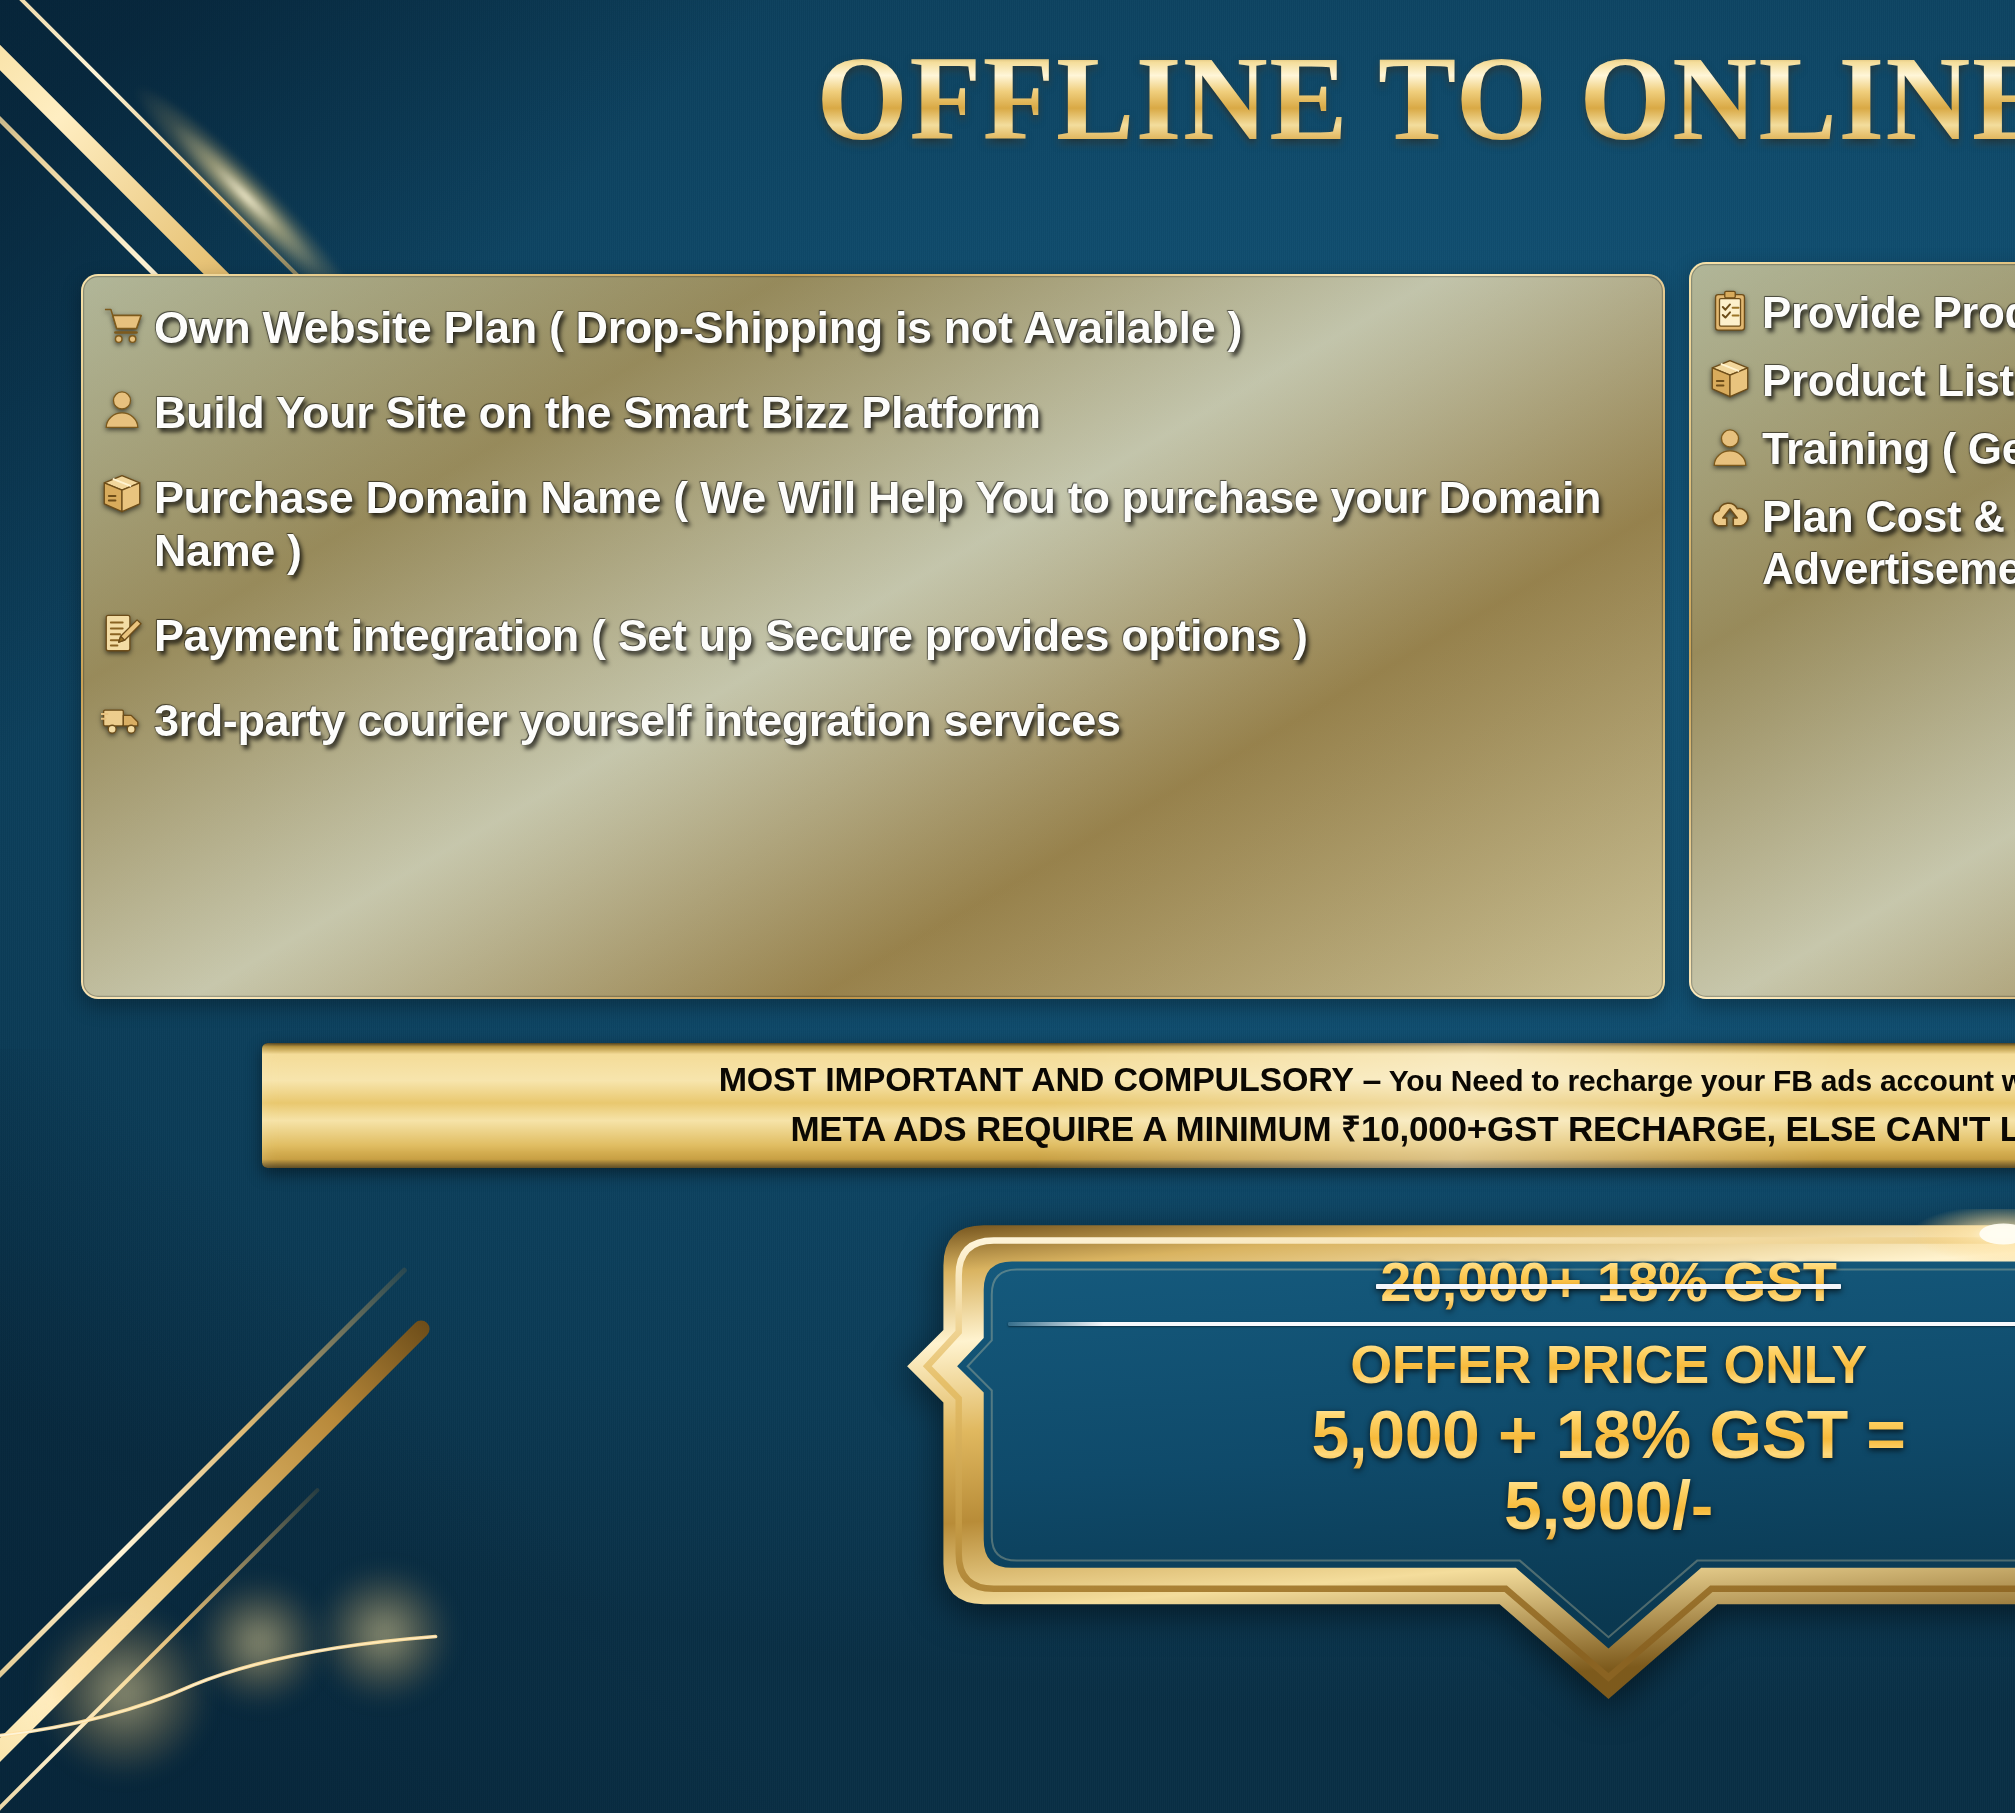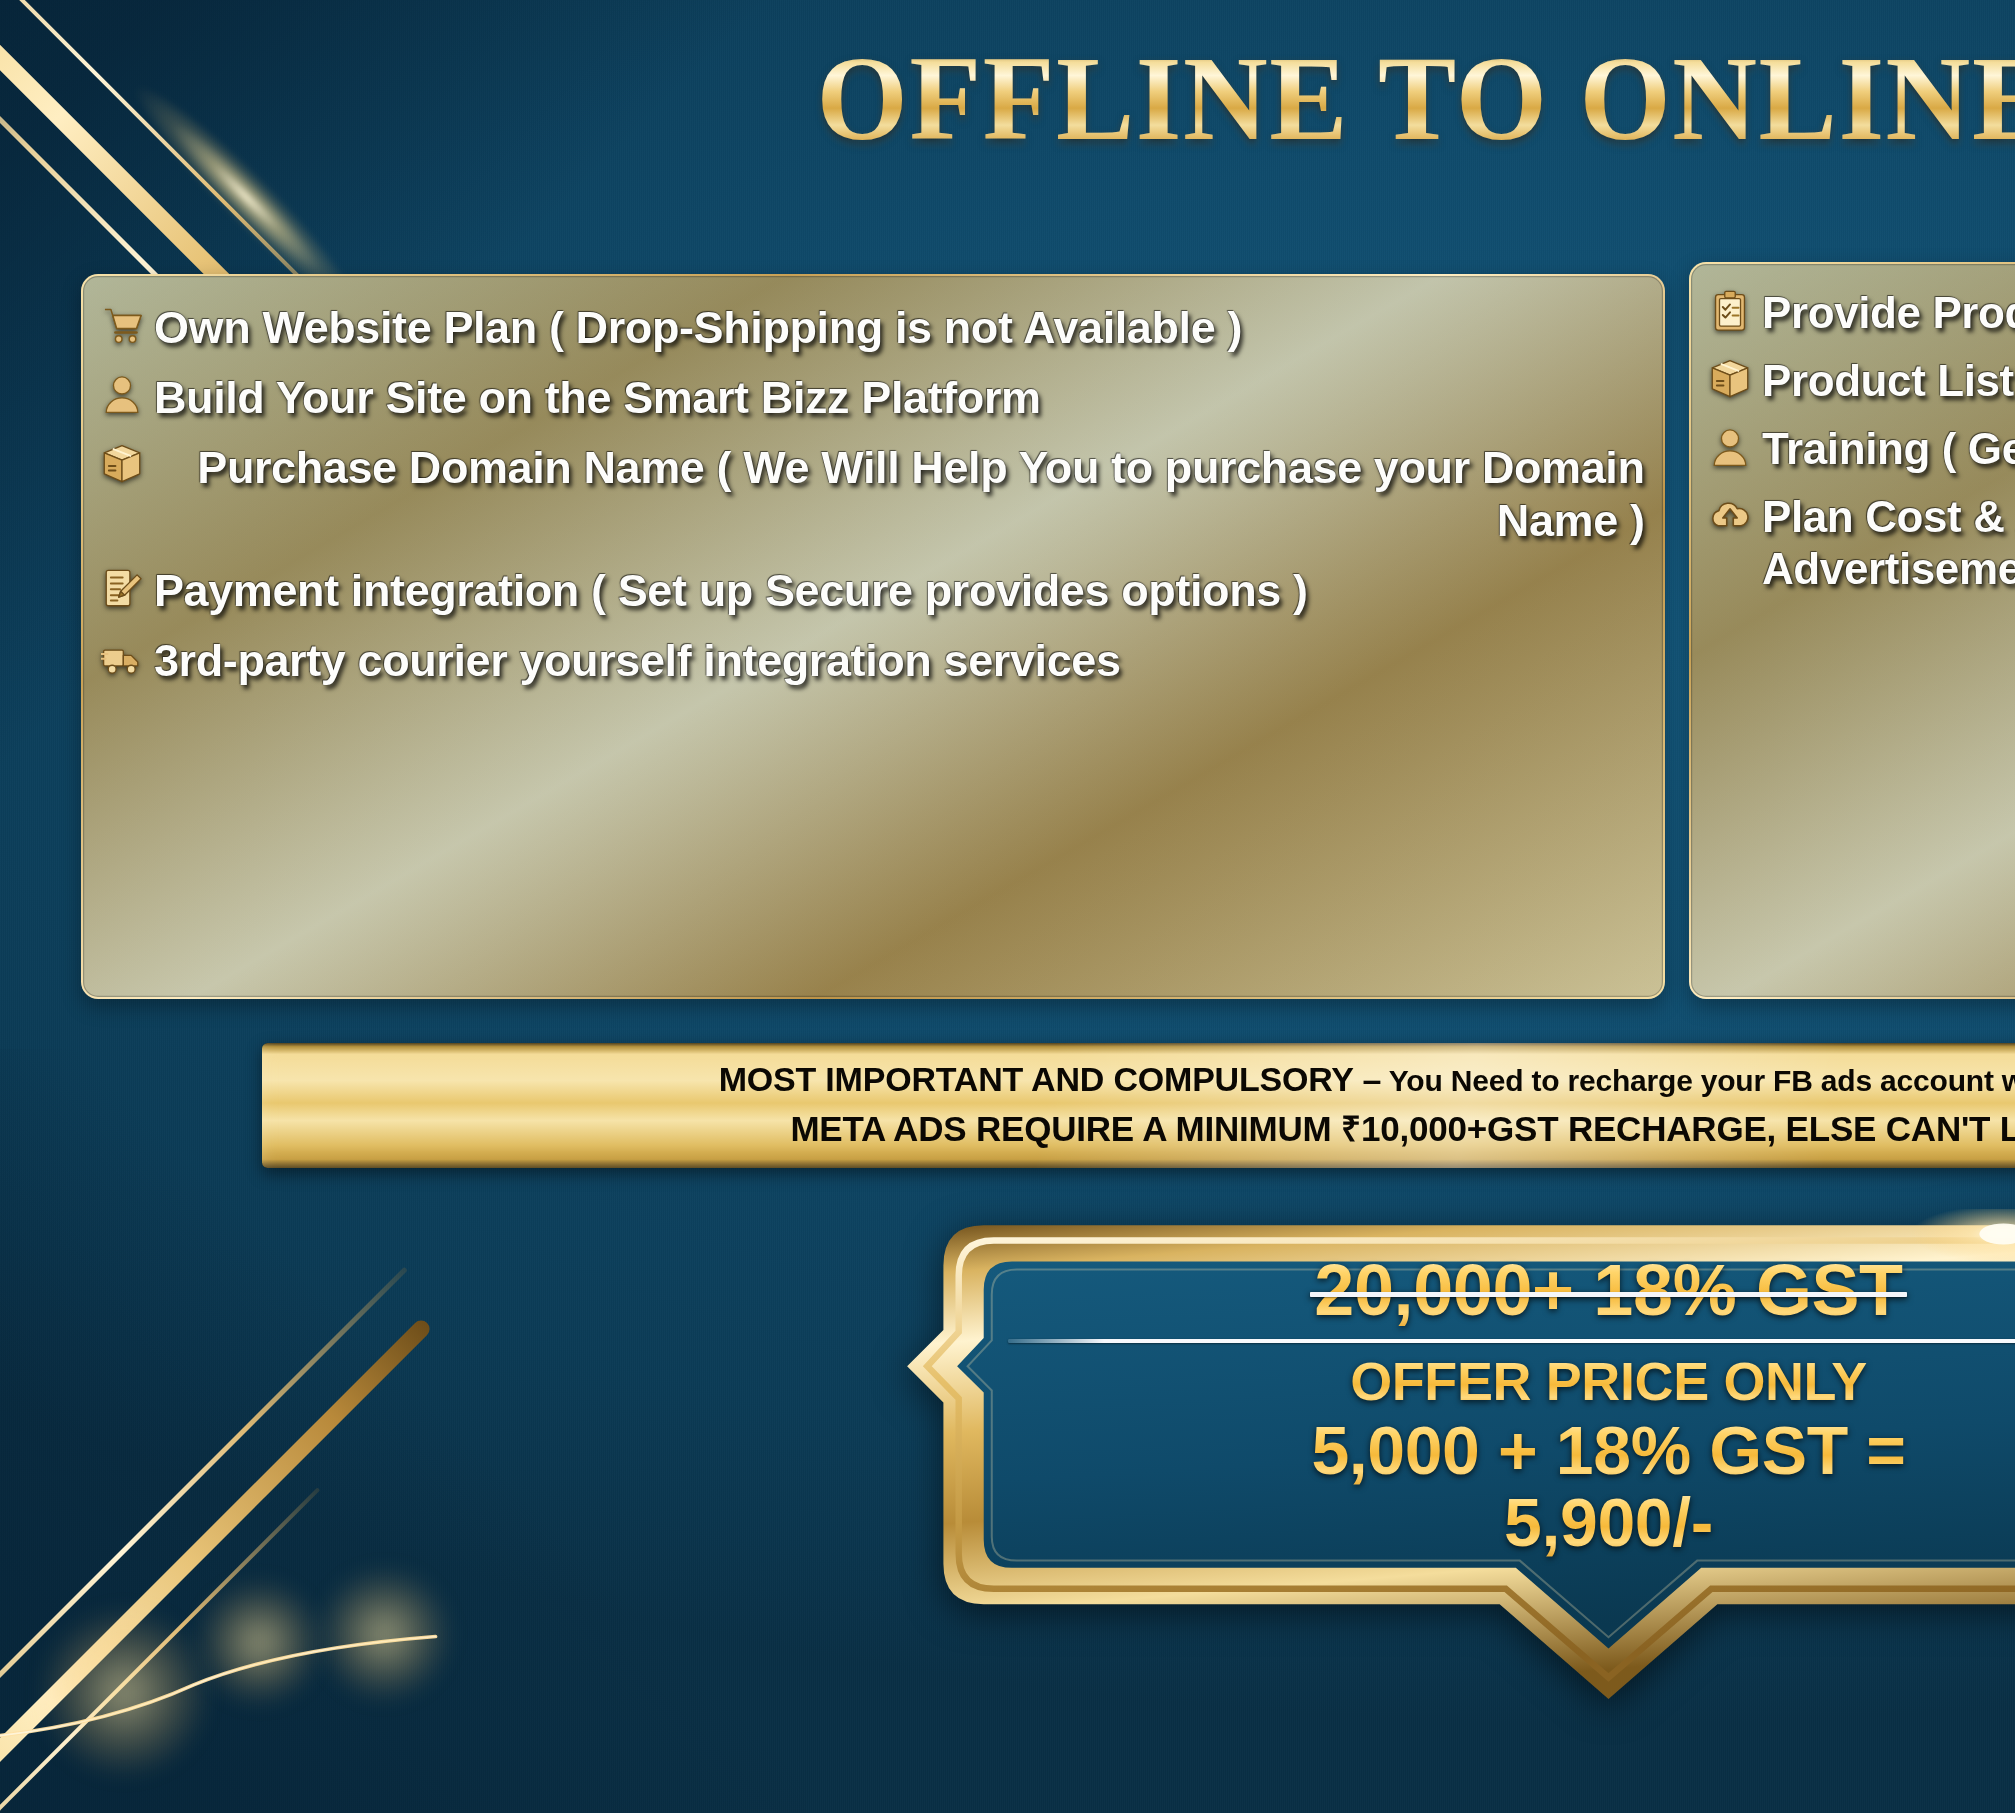--- a/index.html
+++ b/index.html
@@ -96,21 +96,21 @@
       linear-gradient(150deg, #f7e3ab 0%, #c9a155 25%, #ffeec2 48%, #bd9347 70%, #f5e0a6 100%) border-box;
     box-shadow: 0 0 0 1.2px rgba(0,0,0,0.22) inset, 0 7.3px 20px rgba(0,0,0,0.30);
     box-sizing: border-box;
     padding: 16px 18.5px 16px 17.7px;
     z-index: 10;
   }
   #card-left  { left: 81px;  top: 274px; width: 1584px; height: 725px; }
   #card-right { left: 1689px; top: 262px; width: 1459px; height: 737px; }
 
   .feature-list { display: flex; flex-direction: column; }
-  #card-left .feature-list  { gap: 17px; padding-top: 8.9px; text-align: right; }
+  #card-left .feature-list  { gap: 32px; padding-top: 8.9px; }
   #card-right .feature-list { gap: 16px; padding-top: 7.3px; }
 
   .feature-row {
     display: flex;
     align-items: flex-start;
     gap: 11.3px;
   }
   .feature-icon {
     flex: 0 0 auto;
     width: 42px; height: 42px;
@@ -181,21 +181,21 @@
     letter-spacing: -0.4px;
     line-height: 1.05;
     background: linear-gradient(180deg, #fff3c6 0%, #ffd469 26%, #f6b93a 56%, #ffda7d 78%, #e9a830 100%);
     -webkit-background-clip: text; background-clip: text;
     color: transparent; -webkit-text-fill-color: transparent;
     filter: drop-shadow(0 2.8px 3.2px rgba(0,0,0,0.72));
   }
   #old-price {
     position: relative;
     display: inline-block;
-    font-size: 72px;
+    font-size: 56px;
   }
   #old-price-strike {
     position: absolute;
     left: -4.8px; right: -4.8px;
     top: 52%;
     height: 5.2px;
     background: #f4f6fa;
     box-shadow: 0 0.8px 1.6px rgba(0,0,0,0.45);
     border-radius: 0.8px;
   }

